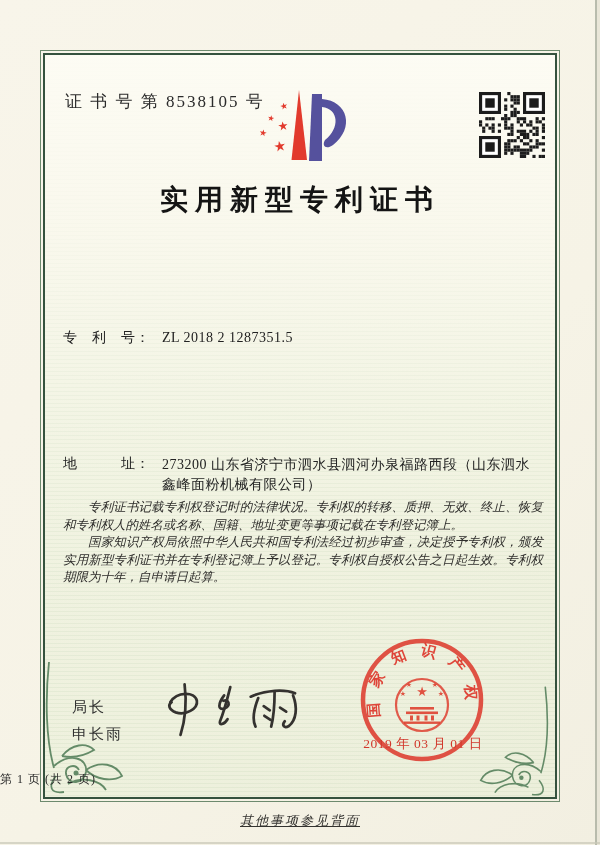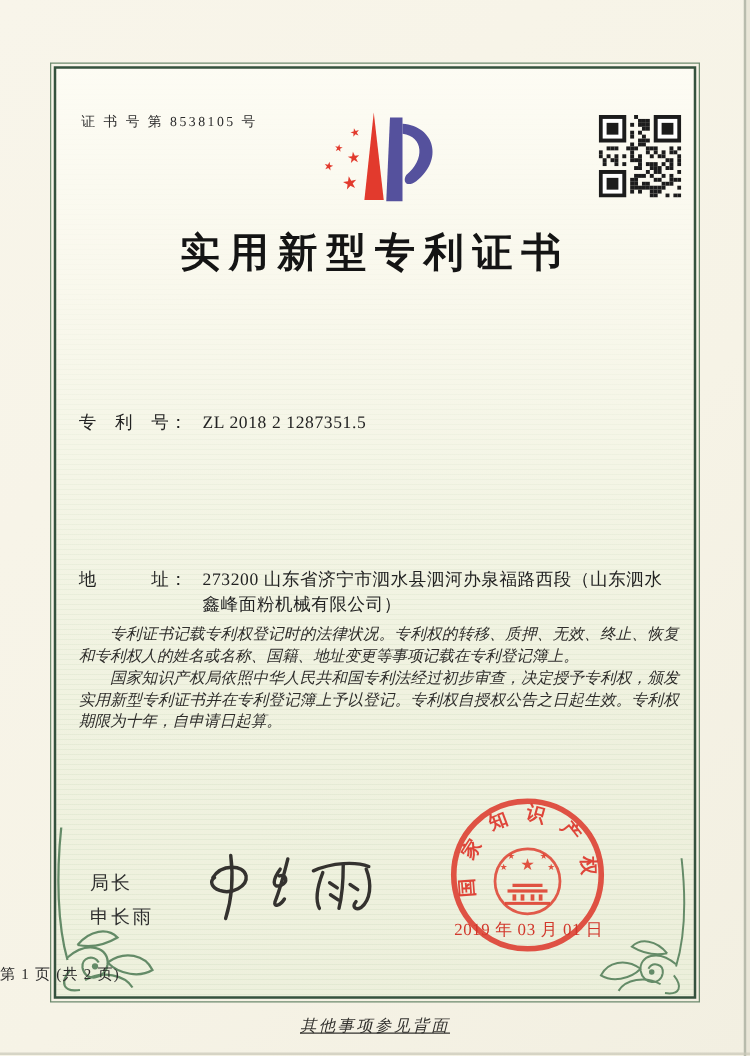--- a/index.html
+++ b/index.html
@@ -9,26 +9,26 @@
   .scan-edge-right2{position:absolute;top:0;right:0;width:3px;height:100%;background:#e9e6d8;}
   .scan-edge-bottom{position:absolute;left:0;bottom:1px;width:100%;height:2px;background:#c9c7b8;opacity:.7;}
 
   .border-outer{position:absolute;left:40px;top:50px;width:518px;height:750px;border:1px solid #6d8a6e;}
   .border-inner{position:absolute;inset:2px;border:2px solid #35523e;
     background:
       linear-gradient(180deg, rgba(253,252,244,.96) 0%, rgba(250,249,238,.85) 22%, rgba(240,245,226,.55) 48%, rgba(231,240,214,.42) 70%, rgba(226,237,208,.40) 100%),
       repeating-linear-gradient(180deg, rgba(110,155,105,.13) 0px, rgba(110,155,105,.13) 1px, rgba(255,255,255,0) 1px, rgba(255,255,255,0) 4px);
   }
 
-  .cert-no{position:absolute;left:65px;top:90px;font-size:11px;letter-spacing:2px;color:#2b2b2b;}
+  .cert-no{position:absolute;left:65px;top:90px;font-size:17px;letter-spacing:2px;color:#2b2b2b;}
 
   .logo{position:absolute;left:238px;top:70px;width:124px;height:108px;}
   .qr{position:absolute;left:479px;top:92px;width:66px;height:66px;}
 
-  .title{position:absolute;left:0;top:181px;width:100%;text-align:center;font-size:32px;font-weight:700;letter-spacing:7px;color:#141414;}
+  .title{position:absolute;left:0;top:181px;width:100%;text-align:center;font-size:28px;font-weight:700;letter-spacing:7px;color:#141414;}
 
   .frow{position:absolute;left:63px;font-size:14px;letter-spacing:.5px;color:#222;white-space:nowrap;}
   .flabel{display:inline-block;width:99px;}
   .addr-val{display:inline-block;vertical-align:top;white-space:normal;width:375px;line-height:20px;}
   .pair2{margin-left:36px;}
 
   .paras{position:absolute;left:63px;top:499px;width:480px;font-size:12.5px;line-height:17.5px;color:#2e2d2b;font-style:italic;}
   .paras p{margin:0;text-indent:2em;text-align:justify;}
 
   .director{position:absolute;left:72px;top:693px;font-size:15px;color:#2f2f2f;font-family:"Liberation Sans", sans-serif;letter-spacing:2px;line-height:27px;}

